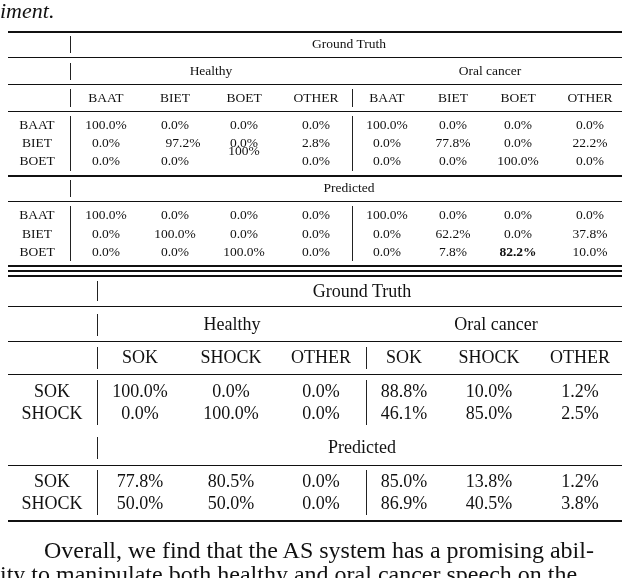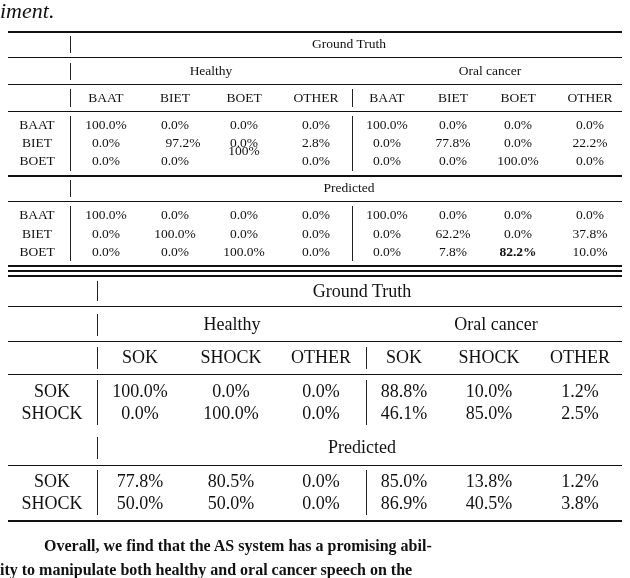--- a/index.html
+++ b/index.html
@@ -4,21 +4,21 @@
 <style>
   html,body{margin:0;padding:0;background:#fff;}
   body{width:630px;height:578px;position:relative;overflow:hidden;font-family:"Liberation Serif","DejaVu Serif",serif;color:#111;}
   .abs{position:absolute;white-space:nowrap;}
   .c{transform:translateX(-50%);}
   .rule{position:absolute;left:8px;width:614px;background:#111;}
   .vbar{position:absolute;width:1px;background:#222;}
   .t1{font-size:13.5px;line-height:16px;}
   .t2{font-size:18px;line-height:20px;}
   .caption{font-style:italic;font-size:22px;}
-  .para{font-size:16px;font-weight:bold;}
+  .para{font-size:24px;}
 </style>
 </head>
 <body>
 
 <div class="abs caption" style="left:0;top:-2px;">iment.</div>
 
 <div id="tbl1">
     <div class="rule" style="top:31px;height:2px;"></div>
     <div class="rule" style="top:57px;height:1px;"></div>
     <div class="rule" style="top:84px;height:1px;"></div>

